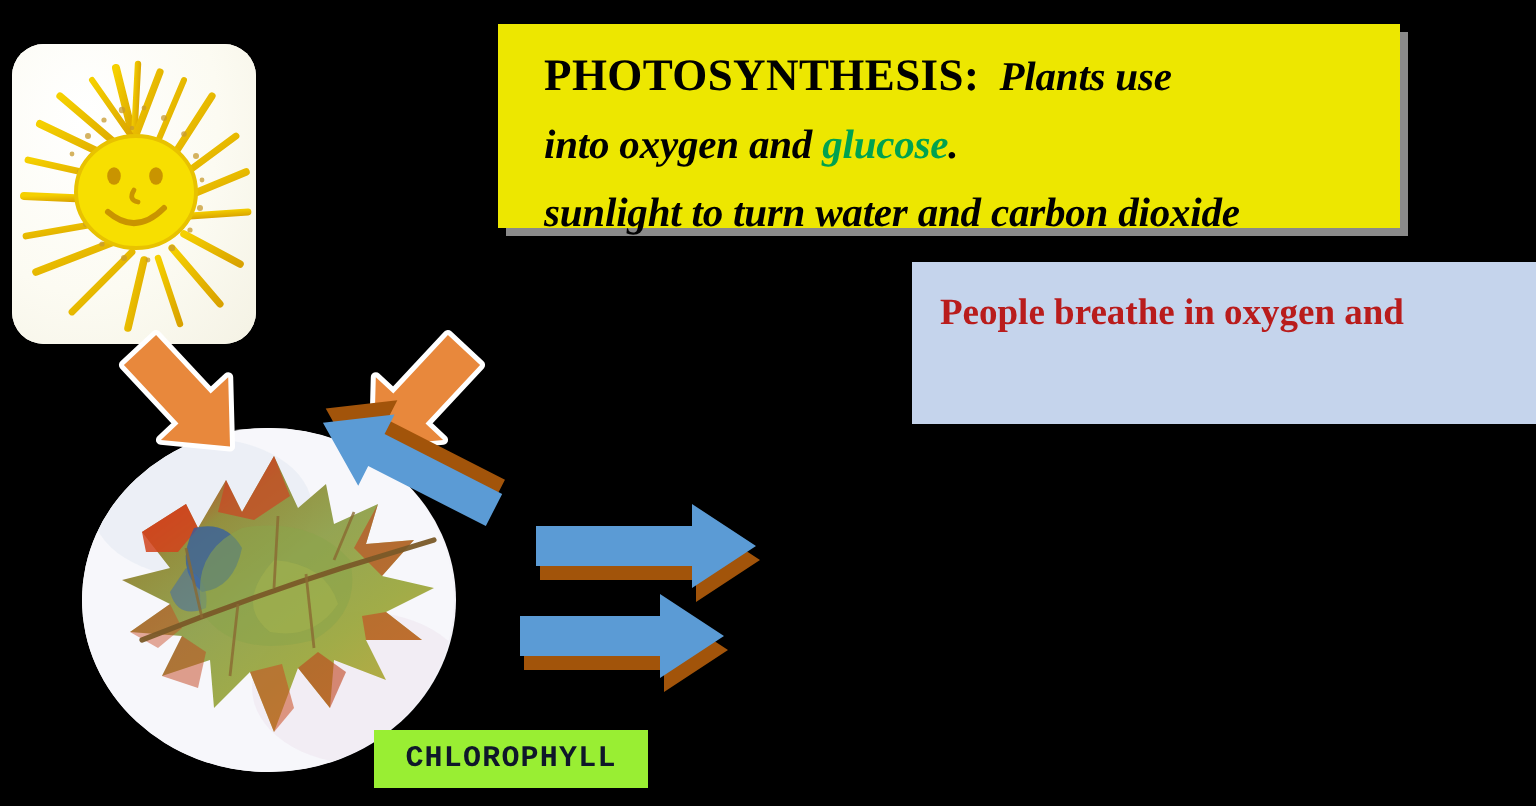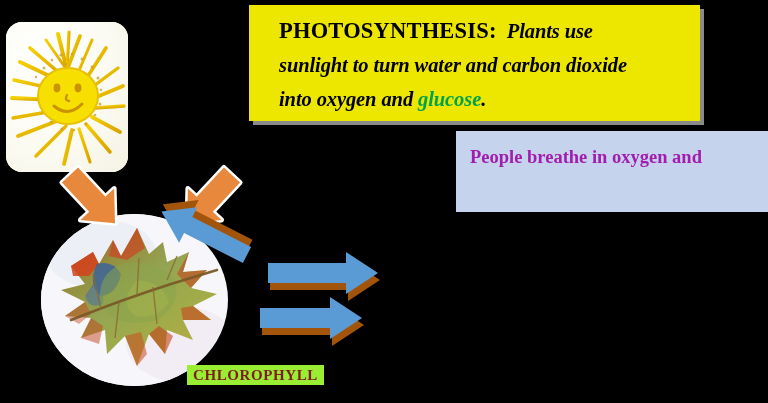--- a/index.html
+++ b/index.html
@@ -17,27 +17,27 @@
     position: relative;
     width: 768px;
     height: 403px;
     background: #000000;
   }
 
   
   #title-box {
     position: absolute;
     left: 249px;
-    top: 5px;
+    top: 12px;
     width: 451px;
-    height: 116px;
+    height: 102px;
     background: #EDE700;
     box-shadow: 4px 4px 0 0 #8A8A8A;
     box-sizing: border-box;
-    padding: 9px 14px 0 30px;
+    padding: 9px 14px 0 23px;
   }
   #title-box .line {
     font-size: 20.5px;
     line-height: 34px;
     color: #000000;
     white-space: nowrap;
     letter-spacing: -0.1px;
   }
   .kw-head {
     font-weight: bold;
@@ -63,39 +63,40 @@
     width: 312px;
     height: 81px;
     background: #C5D4EC;
     box-sizing: border-box;
     padding: 11px 10px 0 14px;
   }
   #breathe-box .line {
     font-size: 18.5px;
     line-height: 30px;
     font-weight: bold;
-    color: #a21caf;
+    color: #b91c1c;
     white-space: nowrap;
   }
 
   
   #chlorophyll-label {
     position: absolute;
     left: 187px;
     top: 365px;
     width: 137px;
-    height: 20px;
+    height: 29px;
     background: #99EE33;
     display: flex;
     align-items: center;
     justify-content: center;
     font-size: 15px;
     font-weight: bold;
     letter-spacing: 0.6px;
-    color: #7f1d1d;
+    color: #0f172a;
+    font-family: Liberation Mono, monospace;
   }
 
   
   #sun-photo {
     position: absolute;
     left: 6px;
     top: 22px;
     width: 122px;
     height: 150px;
     border-radius: 16px;
@@ -298,23 +299,23 @@
     <g transform="translate(260,318)">
       <path d="M0 -10 L70 -10 L70 -21 L102 0 L70 21 L70 10 L0 10 Z" fill="#A2540A" transform="translate(2,7)"></path>
       <path d="M0 -10 L70 -10 L70 -21 L102 0 L70 21 L70 10 L0 10 Z" fill="#5B9BD5"></path>
     </g>
   </svg>
 
   <div id="title-box">
     <div class="line">
       <span class="kw-head">PHOTOSYNTHESIS:</span><span class="kw-body">&nbsp; </span><span class="kw-body">Plants use</span>
     </div>
-    <div class="line kw-body">sunlight to turn water and carbon dioxide</div>
     <div class="line">
       <span class="kw-body">into oxygen and </span><span class="kw-glucose">glucose</span><span class="kw-body">.</span>
     </div>
+    <div class="line kw-body">sunlight to turn water and carbon dioxide</div>
   </div>
 
   <div id="breathe-box">
     <div class="line">People breathe in oxygen and</div>
   </div>
 
 </div>
 
 </body></html>

